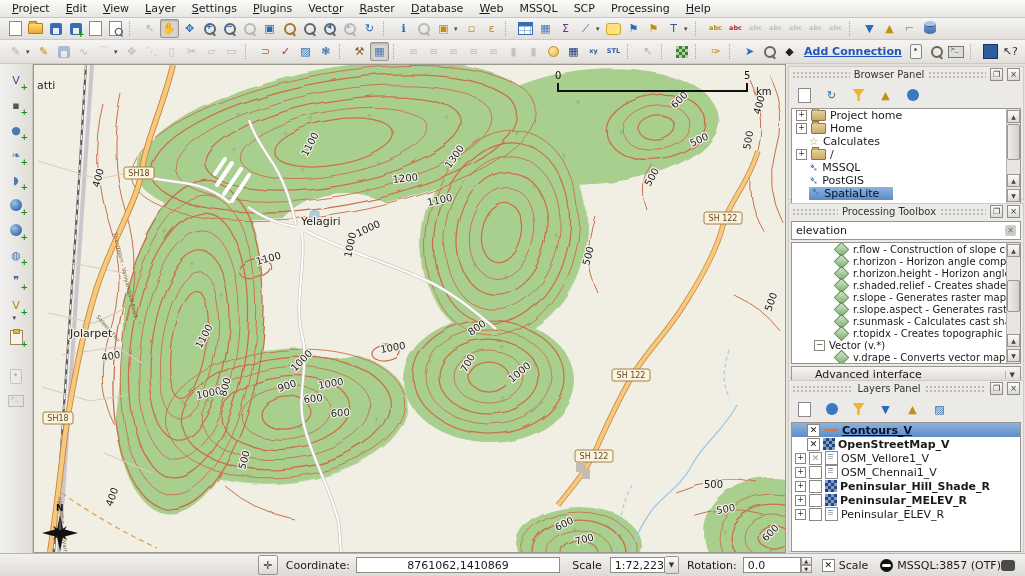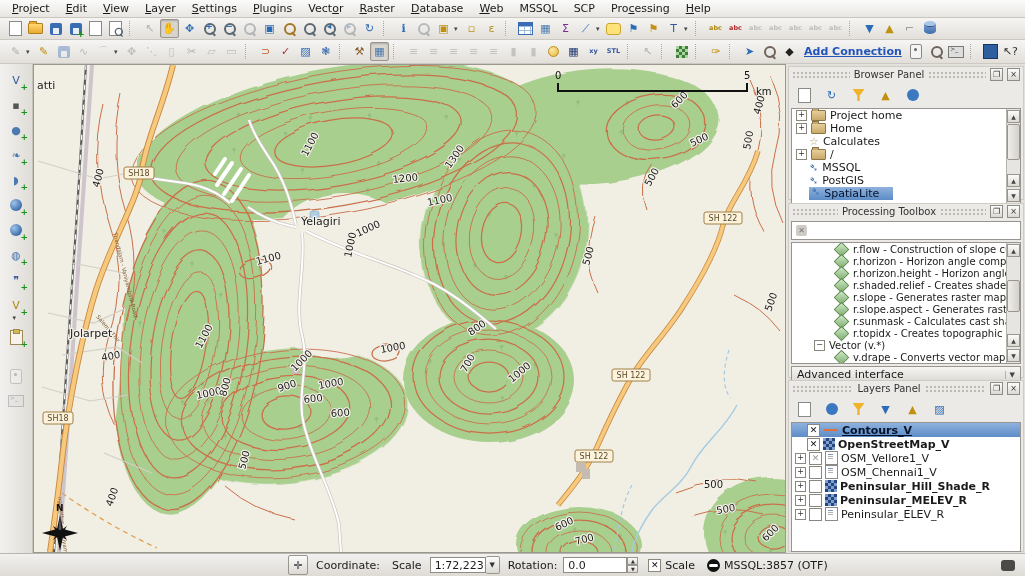--- a/index.html
+++ b/index.html
@@ -83,21 +83,21 @@
   .mini-folder{flex:none;width:13px;height:9px;background:linear-gradient(#e6cf9a,#c9a96a);border:1px solid #8a764a;border-radius:1px;position:relative;}
   .mini-folder:before{content:"";position:absolute;left:0;top:-3px;width:5px;height:2px;background:#c9a96a;border:1px solid #8a764a;border-bottom:none;}
   .mini-star{flex:none;color:#b8ab80;font-size:11px;line-height:9px;}
   .mini-swirl{flex:none;color:#3f6fae;font-size:11px;line-height:10px;}
   .grass-d{flex:none;width:9px;height:9px;background:linear-gradient(135deg,#cfe9c8,#7fae6e);border:1px solid #5a8a4a;transform:rotate(45deg);margin:0 2px;}
   
   .search{margin:2px 2px;height:17px;background:#fff;border:1px solid #989590;display:flex;align-items:center;padding:0 4px;gap:4px;}
   .search .val{flex:1;}
   .clearx{width:11px;height:11px;border-radius:2px;background:#cfccc6;color:#777;font-size:8px;display:flex;align-items:center;justify-content:center;}
   .adv{margin:2px 2px;height:15px;border:1px solid #9a968e;background:linear-gradient(#f6f5f3,#dcd9d4);display:flex;align-items:center;padding:0 5px;}
-  .adv .lbl{flex:1;}
+  .adv .lbl{flex:1;margin-left:18px;}
   .adv .ar{font-size:7px;color:#444;border-left:1px solid #b5b2ac;padding-left:4px;}
   
   .lrow{display:flex;align-items:center;gap:3px;height:14px;padding-left:3px;white-space:nowrap;}
   .cbx{flex:none;width:11px;height:11px;border:1px solid #8a877f;background:#fff;font-size:9px;font-weight:bold;line-height:10px;text-align:center;color:#111;}
   .cbx.grey{color:#999;}
   .licon-line{flex:none;width:16px;height:8px;position:relative;}
   .licon-line:before{content:"";position:absolute;left:1px;right:1px;top:3px;height:2px;background:#e2703a;}
   .licon-doc{flex:none;width:11px;height:12px;background:#fff;border:1px solid #8a8a8a;position:relative;}
   .licon-doc:before{content:"";position:absolute;left:2px;top:2px;width:5px;height:1px;background:#7a9ac9;box-shadow:0 2px 0 #b5b2ac,0 4px 0 #b5b2ac;}
   .bold{font-weight:bold;}
@@ -674,20 +674,21 @@
 
     <div class="panel" style="top:139px;height:175px;">
       <div class="ptitle">
         <div class="fill"></div>
         <span class="t">Processing Toolbox</span>
         <div class="fill"></div>
         <span class="pbtn">❐</span>
         <span class="pbtn">×</span>
       </div>
       <div class="search">
+        <span class="val">elevation</span>
         <span class="clearx">✕</span>
       </div>
       <div class="treebox" id="proc-tree" style="height:120px;">
         <div class="trow" style="height: 12px; font-size: 10px;">
             <span style="width: 34px; flex: 0 0 auto;"></span>
             <span class="grass-d"></span>
             <span style="overflow: hidden; text-overflow: clip; max-width: 178px;">r.flow - Construction of slope curv...</span>
           </div>
           <div class="trow" style="height: 12px; font-size: 10px;">
             <span style="width: 34px; flex: 0 0 auto;"></span>
@@ -815,20 +816,21 @@
             <span>Peninsular_ELEV_R</span>
           </div>
         </div>
     </div>
   </div>
 
   <div id="statusbar">
     <div style="width:288px;"></div>
     <span class="sb-btn">✛</span>
     <span class="sb-lbl" style="margin-left:8px;">Coordinate:</span>
+    <span class="sb-input" style="width:228px;margin-left:6px;">8761062,1410869</span>
     <span class="sb-lbl" style="margin-left:12px;">Scale</span>
     <span class="sb-input" style="width:56px;margin-left:8px;justify-content:flex-start;padding-left:4px;">1:72,223</span>
     <span class="sb-btn" style="width:13px;height:16px;font-size:7px;border-left:none;">▼</span>
     <span class="sb-lbl" style="margin-left:8px;">Rotation:</span>
     <span class="sb-input" style="width:64px;margin-left:6px;justify-content:flex-start;padding-left:4px;">0.0</span>
     <span class="spinner">
         <div>▲</div>
         <div>▼</div>
       </span>
     <span class="cbx" style="margin-left:10px;">✕</span>

